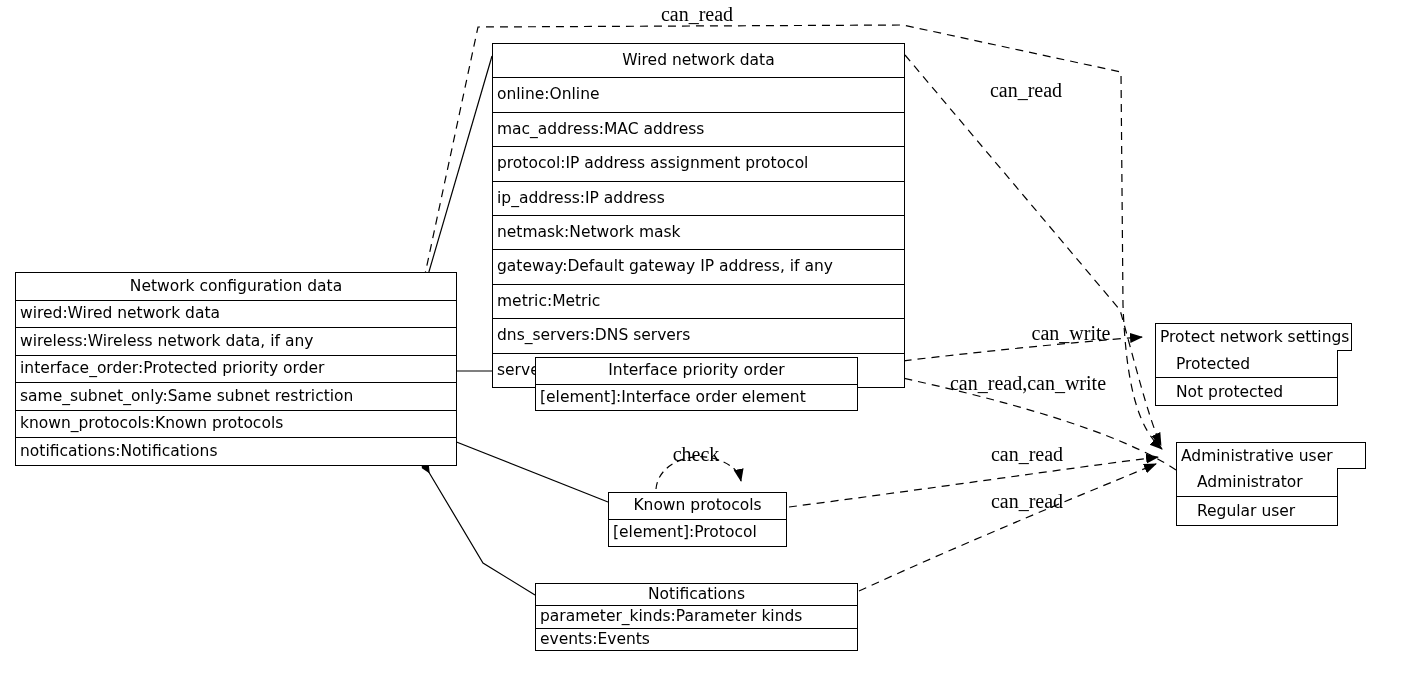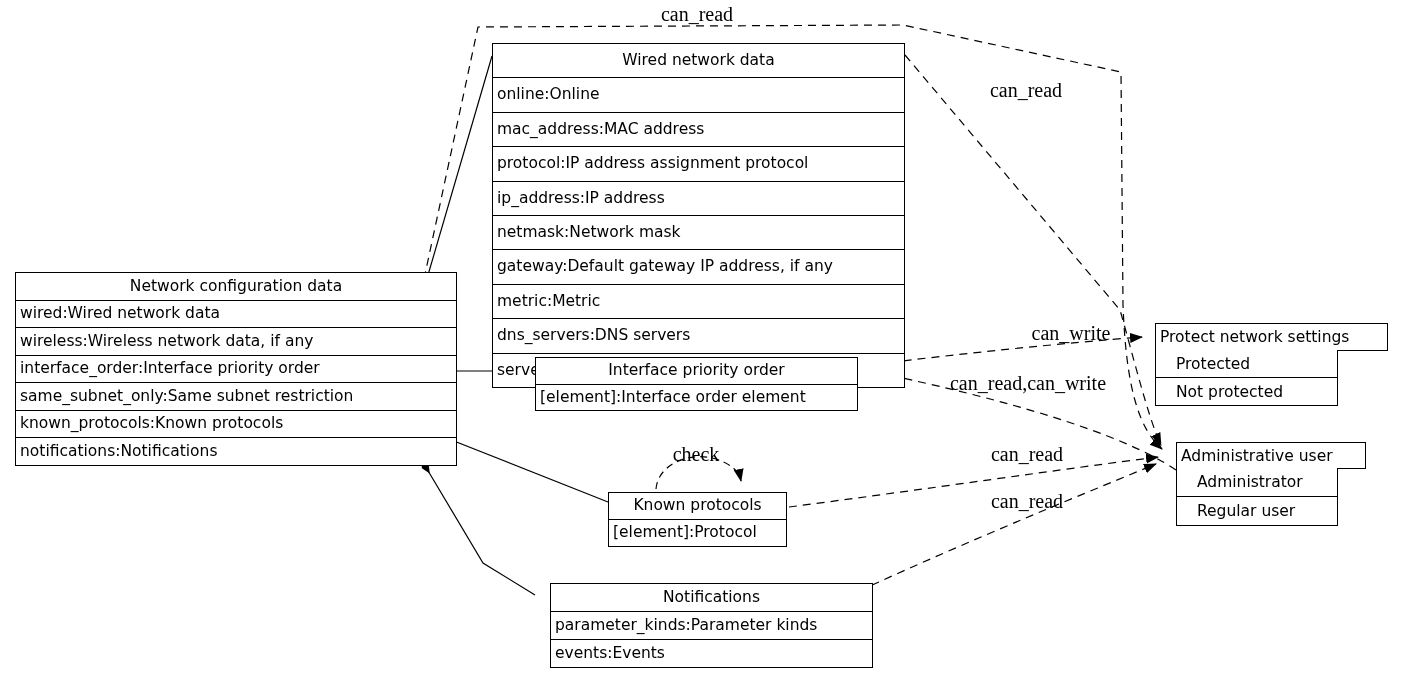--- a/index.html
+++ b/index.html
@@ -68,21 +68,21 @@
     <path d="M421,299 L492,56" fill="none" stroke="#000" stroke-width="1.2" marker-start="url(#diamond)"></path>
     <path d="M421,371 L535,371" fill="none" stroke="#000" stroke-width="1.2" marker-start="url(#diamond)"></path>
     <path d="M421,428 L608,502" fill="none" stroke="#000" stroke-width="1.2" marker-start="url(#diamond)"></path>
     <path d="M421,459 L483,563 L535,595" fill="none" stroke="#000" stroke-width="1.2" marker-start="url(#diamond)"></path>
   </svg>
 
   <div class="node" style="left:15px; top:272px; width:442px; height:194px;">
     <div class="cell title">Network configuration data</div>
     <div class="cell">wired:Wired network data</div>
     <div class="cell">wireless:Wireless network data, if any</div>
-    <div class="cell">interface_order:Interface priority order</div>
+    <div class="cell">interface_order:Protected priority order</div>
     <div class="cell">same_subnet_only:Same subnet restriction</div>
     <div class="cell">known_protocols:Known protocols</div>
     <div class="cell">notifications:Notifications</div>
   </div>
 
   <div class="node" style="left:492px; top:43px; width:413px; height:345px;">
     <div class="cell title">Wired network data</div>
     <div class="cell">online:Online</div>
     <div class="cell">mac_address:MAC address</div>
     <div class="cell">protocol:IP address assignment protocol</div>
@@ -97,27 +97,27 @@
   <div class="node" style="left:535px; top:357px; width:323px; height:54px;">
     <div class="cell title">Interface priority order</div>
     <div class="cell">[element]:Interface order element</div>
   </div>
 
   <div class="node" style="left:608px; top:492px; width:179px; height:55px;">
     <div class="cell title">Known protocols</div>
     <div class="cell">[element]:Protocol</div>
   </div>
 
-  <div class="node" style="left:550px; top:583px; width:323px; height:85px;">
+  <div class="node" style="left:535px; top:583px; width:323px; height:68px;">
     <div class="cell title">Notifications</div>
     <div class="cell">parameter_kinds:Parameter kinds</div>
     <div class="cell">events:Events</div>
   </div>
 
-  <div class="enum-title" style="left:1155px; top:323px; width:233px; height:28px;">Protect network settings</div>
+  <div class="enum-title" style="left:1155px; top:323px; width:197px; height:28px;">Protect network settings</div>
   <div class="enum-rows" style="left:1155px; top:350px; width:183px; height:56px;">
     <div class="cell">Protected</div>
     <div class="cell">Not protected</div>
   </div>
 
   <div class="enum-title" style="left:1176px; top:442px; width:190px; height:27px;">Administrative user</div>
   <div class="enum-rows" style="left:1176px; top:468px; width:162px; height:58px;">
     <div class="cell">Administrator</div>
     <div class="cell">Regular user</div>
   </div>

